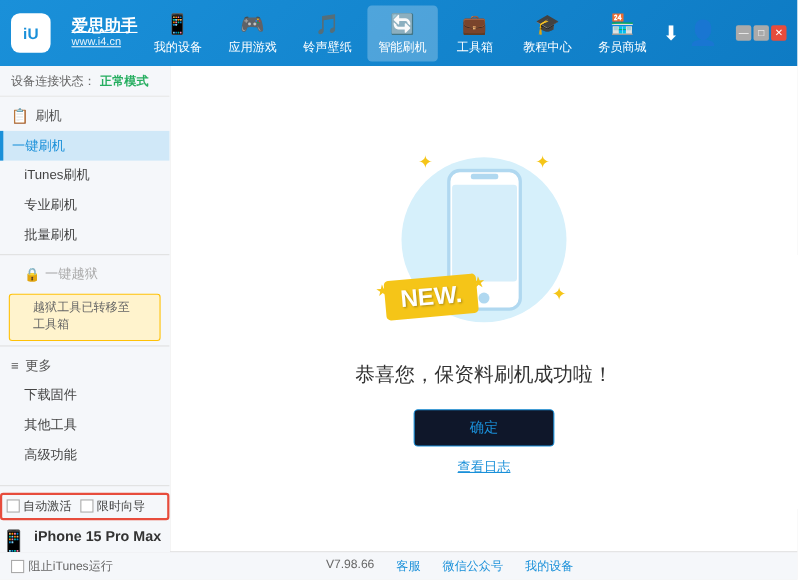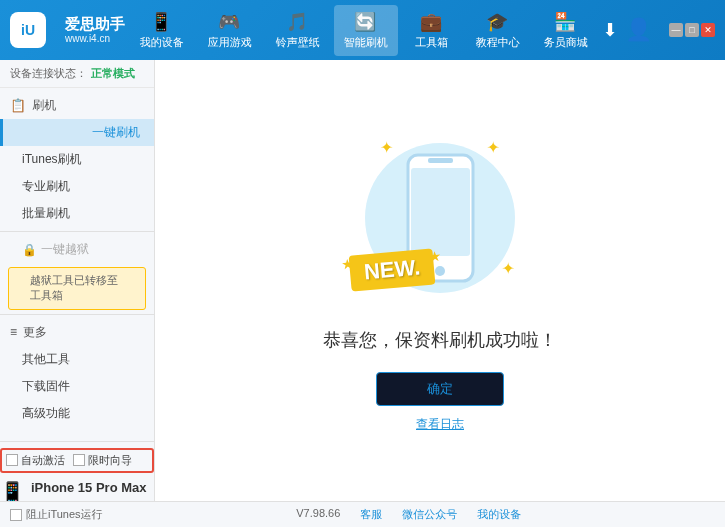--- a/index.html
+++ b/index.html
@@ -2,21 +2,21 @@
 <html><head>
   <meta charset="utf-8">
   <style>
     * { margin: 0; padding: 0; box-sizing: border-box; }
     body { width: 725px; height: 527px; font-family: 'Microsoft YaHei', Arial, sans-serif; font-size: 12px; overflow: hidden; background: #f0f0f0; }
 
     
     .header { background: linear-gradient(135deg, #1a90d9, #0e7bc4); height: 60px; display: flex; align-items: center; padding: 0 10px; }
     .logo { display: flex; align-items: center; gap: 19px; min-width: 110px; }
     .logo-icon { width: 36px; height: 36px; background: #fff; border-radius: 8px; display: flex; align-items: center; justify-content: center; color: #1a90d9; font-weight: bold; font-size: 14px; }
-    .logo-text { color: white; font-size: 13px; line-height: 1.2; }
+    .logo-text { color: white; font-size: 13px; line-height: 1.2; text-decoration: underline; }
     .logo-text .brand { font-size: 15px; font-weight: bold; }
     .logo-text .url { font-size: 10px; opacity: 0.9; }
     .nav-items { display: flex; flex: 1; justify-content: center; gap: 4px; }
     .nav-item { display: flex; flex-direction: column; align-items: center; color: white; padding: 6px 10px; border-radius: 4px; cursor: pointer; min-width: 60px; }
     .nav-item .nav-icon { font-size: 18px; margin-bottom: 2px; }
     .nav-item .nav-label { font-size: 11px; }
     .header-right { display: flex; align-items: center; gap: 8px; margin-left: auto; }
     .header-btn { color: white; font-size: 18px; cursor: pointer; }
     .win-controls { display: flex; gap: 2px; margin-left: 8px; }
     .win-btn { width: 14px; height: 14px; border-radius: 2px; cursor: pointer; display: flex; align-items: center; justify-content: center; font-size: 9px; color: white; }
@@ -28,21 +28,21 @@
     .main { display: flex; height: calc(527px - 60px - 26px); }
 
     
     .sidebar { width: 155px; background: #f5f7fa; border-right: 1px solid #e0e0e0; padding: 0; overflow-y: auto; }
     .status-bar-top { padding: 6px 10px; font-size: 11px; color: #666; border-bottom: 1px solid #e8e8e8; display: flex; align-items: center; gap: 4px; text-align: center; }
     .status-green { color: #27ae60; font-weight: bold; }
     .sidebar-section { margin-top: 4px; }
     .sidebar-section-header { display: flex; align-items: center; gap: 6px; padding: 5px 10px; color: #555; font-size: 12px; }
     .sidebar-section-icon { color: #1a90d9; font-size: 13px; }
     .sidebar-item { padding: 5px 14px 5px 22px; cursor: pointer; color: #444; font-size: 12px; border-radius: 0; }
-    .sidebar-item.active { background: #d0e8f8; color: #1a90d9; border-left: 3px solid #1a90d9; padding-left: 19px; text-align: right; }
+    .sidebar-item.active { background: #d0e8f8; color: #1a90d9; border-left: 3px solid #1a90d9; padding-left: 8px; }
     .sidebar-divider { height: 1px; background: #e0e0e0; margin: 4px 0; }
     .sidebar-disabled { padding: 5px 10px 5px 22px; color: #aaa; font-size: 12px; display: flex; align-items: center; gap: 4px; }
     .sidebar-notice { background: #fff3cd; border: 1px solid #ffc107; margin: 4px 8px; padding: 5px 21px; border-radius: 3px; font-size: 11px; color: #666; line-height: 1.4; }
     .sidebar-more-header { display: flex; align-items: center; gap: 6px; padding: 5px 10px; color: #555; font-size: 12px; margin-top: 4px; }
     .sidebar-more-items .sidebar-item { padding-left: 22px; }
 
     
     .content { flex: 1; background: white; display: flex; flex-direction: column; align-items: center; justify-content: center; position: relative; }
     .success-image { display: flex; flex-direction: column; align-items: center; margin-bottom: 20px; }
     .phone-container { position: relative; width: 160px; height: 180px; display: flex; align-items: center; justify-content: center; }
@@ -167,24 +167,24 @@
     </div>
 
     <div class="sidebar-divider"></div>
 
     <div class="sidebar-more-items">
       <div class="sidebar-more-header">
         <span>≡</span>
         <span>更多</span>
       </div>
       <div class="sidebar-item">
+        <span>下载固件</span>
+      </div>
+      <div class="sidebar-item">
         <span>其他工具</span>
-      </div>
-      <div class="sidebar-item">
-        <span>下载固件</span>
       </div>
       <div class="sidebar-item">
         <span>高级功能</span>
       </div>
     </div>
 
     <div style="flex:1; min-height: 10px;"></div>
 
     <div class="device-section">
       <div class="auto-activate-row">

